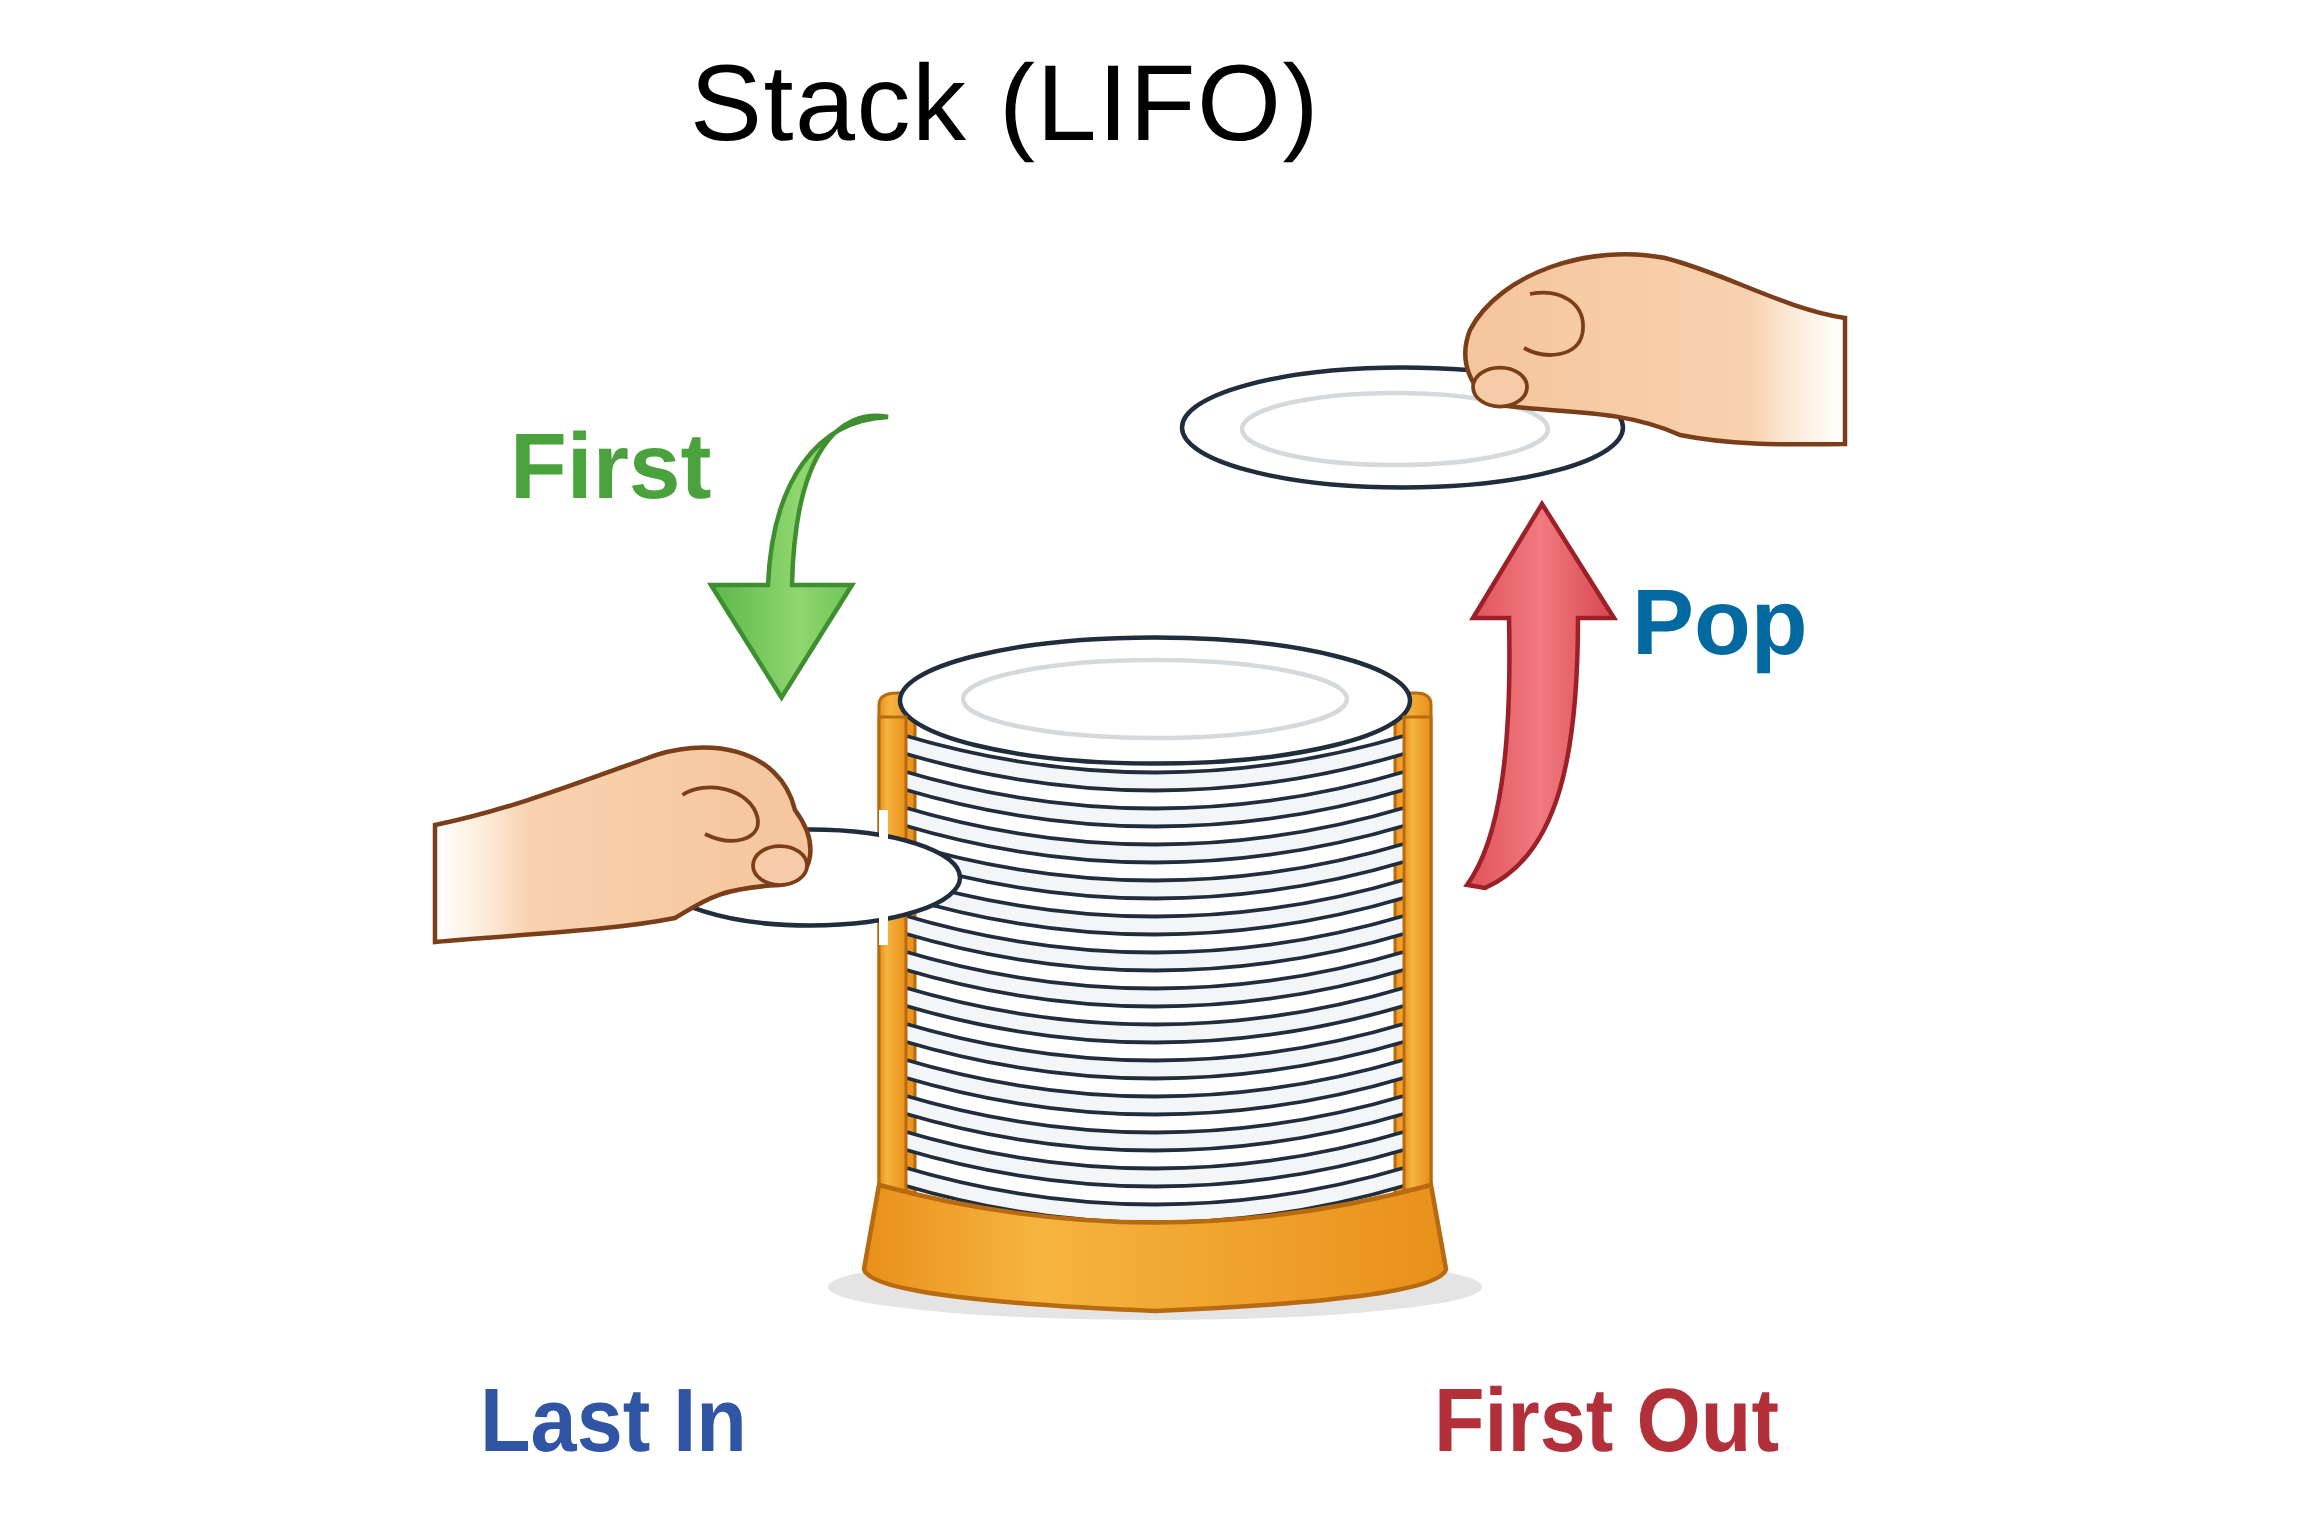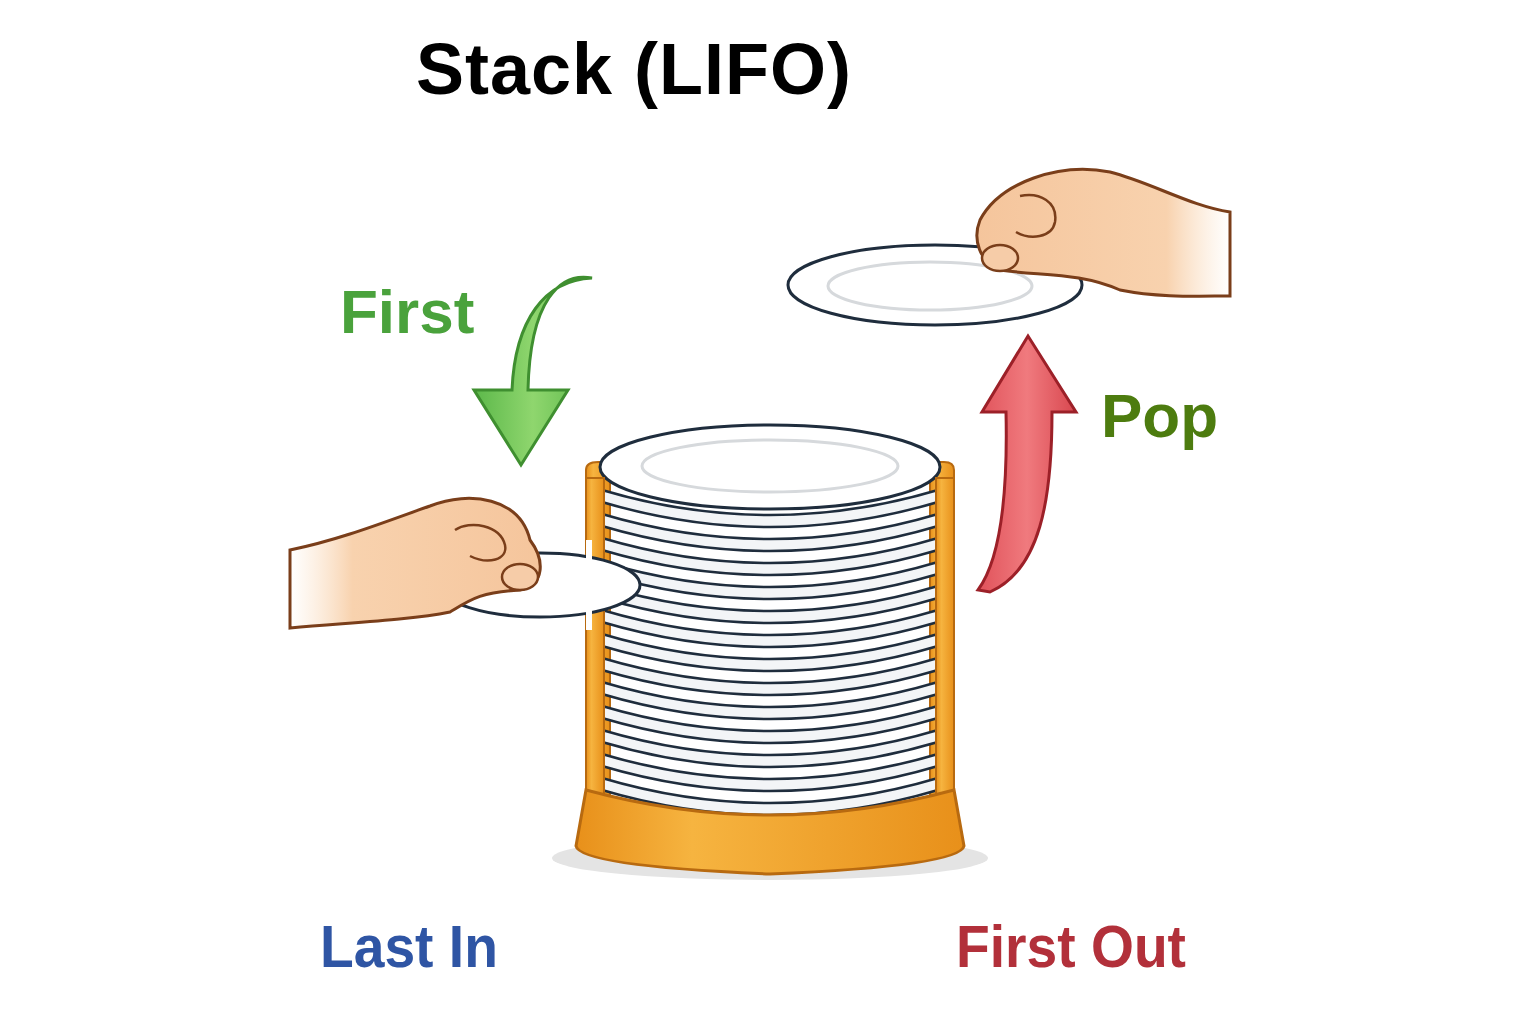--- a/index.html
+++ b/index.html
@@ -1,20 +1,20 @@
 <!DOCTYPE html>
 <html><head>
 <meta charset="utf-8">
 <style>
   html, body { margin:0; padding:0; background:#ffffff; }
   body { width:1536px; height:1024px; position:relative; overflow:hidden; font-family:"Liberation Sans", sans-serif; }
-  .title { position:absolute; left:0; top:28px; width:1268px; text-align:center; font-size:72px; font-weight:bold; color:#000; letter-spacing:1px; }
+  .title { position:absolute; left:0; top:28px; width:1268px; text-align:center; font-size:72px; font-weight:normal; color:#000; letter-spacing:1px;padding-left:36px; }
   .label { position:absolute; font-weight:bold; font-family:"Liberation Sans", sans-serif; }
   .push-label { left:340px; top:276px; font-size:62px; color:#4aa23c; }
-  .pop-label { left:1088px; top:380px; font-size:62px; color:#4d7c0f;margin-left:13px; }
+  .pop-label { left:1088px; top:380px; font-size:62px; color:#0369a1; }
   .lastin-label { left:320px; top:912px; font-size:60px; color:#2f55a4; transform:scaleX(0.92); transform-origin:left; }
   .firstout-label { left:956px; top:912px; font-size:60px; color:#b2303a; transform:scaleX(0.92); transform-origin:left; }
   svg.scene { position:absolute; left:0; top:0; }
 </style>
 </head>
 <body>
 
 <div class="title">Stack (LIFO)</div>
 
 <svg class="scene" width="1536" height="1024" viewBox="0 0 1536 1024">

